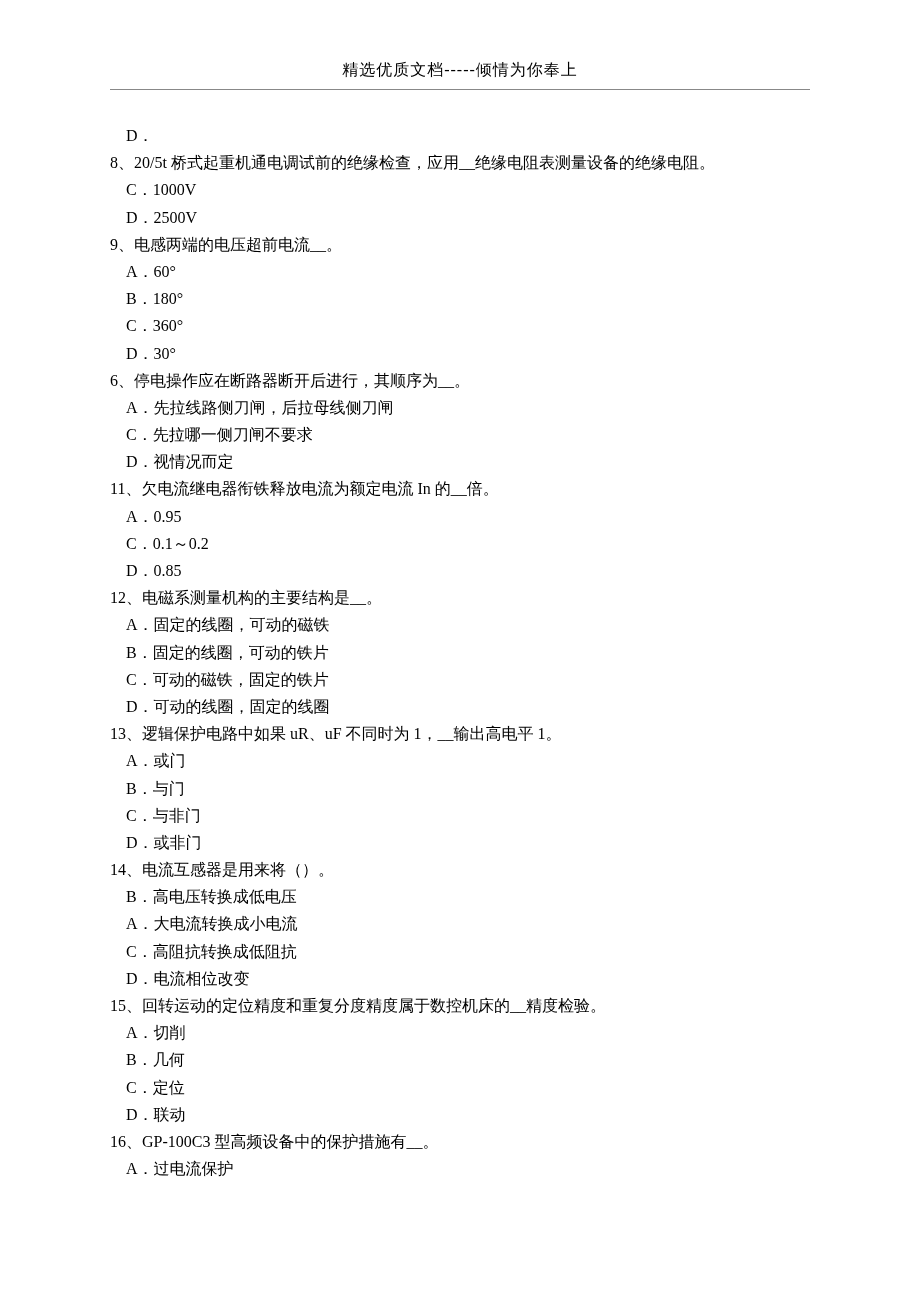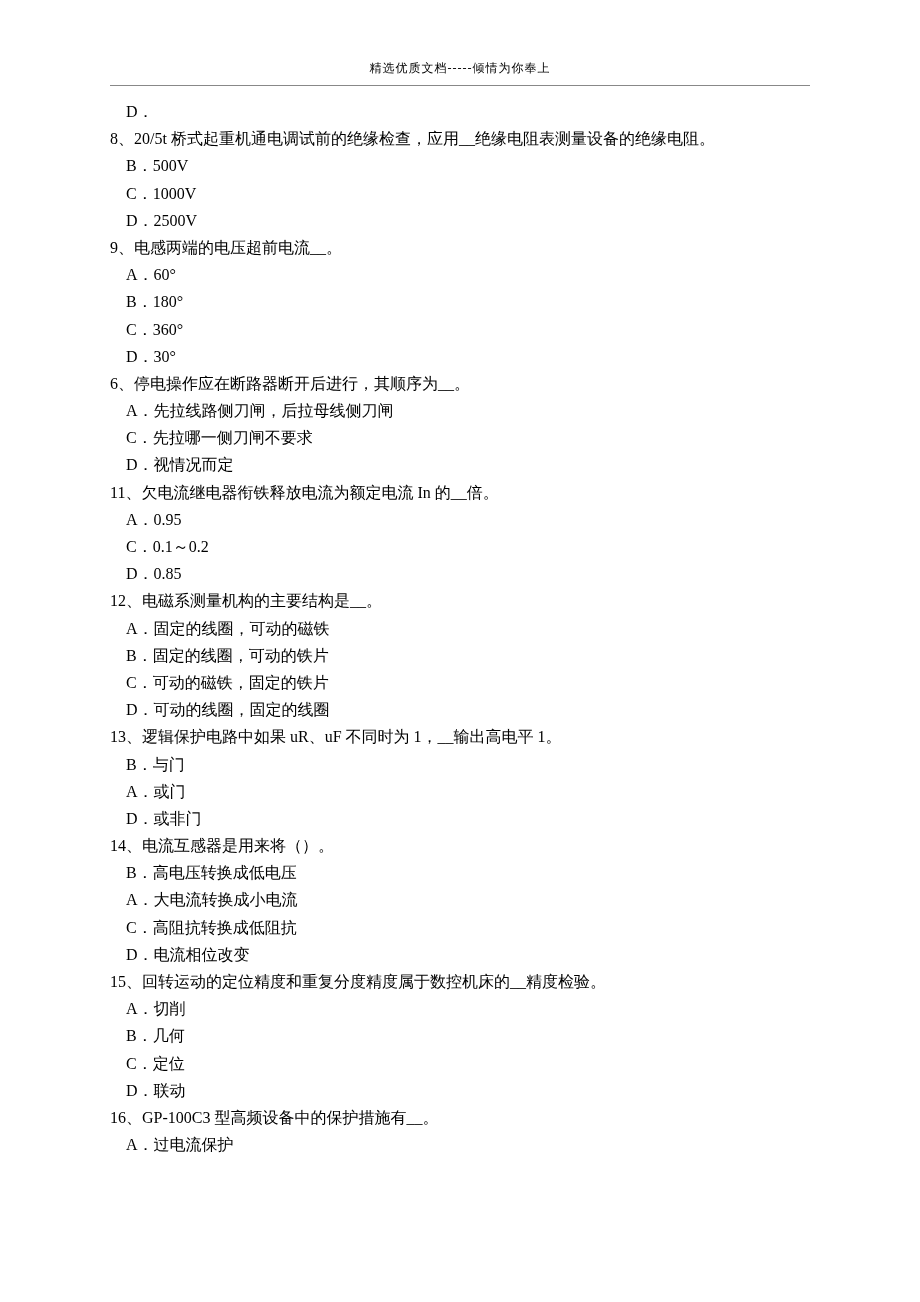--- a/index.html
+++ b/index.html
@@ -9,26 +9,26 @@
     font-family: "SimSun", "宋体", serif;
     width: 920px;
   }
   .page {
     width: 920px;
     padding: 60px 110px 40px 110px;
     box-sizing: border-box;
   }
   .header {
     text-align: center;
-    font-size: 12px;
+    font-size: 16px;
     letter-spacing: 1px;
     color: #000;
     border-bottom: 1px solid #888;
     padding-bottom: 8px;
-    margin-bottom: 12px;
+    margin-bottom: 32px;
   }
   .content {
     font-size: 16px;
     line-height: 1.7;
     color: #000;
   }
   .option {
     padding-left: 16px;
   }
   .question {
@@ -36,21 +36,20 @@
   }
 </style>
 </head>
 <body>
 
 <div class="page">
   <div class="header">精选优质文档-----倾情为你奉上</div>
   <div class="content" id="content">
       <div class="option">D．</div>
       <div class="question">8、20/5t 桥式起重机通电调试前的绝缘检查，应用__绝缘电阻表测量设备的绝缘电阻。</div>
-      <div class="option">B．500V</div>
       <div class="option">C．1000V</div>
       <div class="option">D．2500V</div>
       <div class="question">9、电感两端的电压超前电流__。</div>
       <div class="option">A．60°</div>
       <div class="option">B．180°</div>
       <div class="option">C．360°</div>
       <div class="option">D．30°</div>
       <div class="question">6、停电操作应在断路器断开后进行，其顺序为__。</div>
       <div class="option">A．先拉线路侧刀闸，后拉母线侧刀闸</div>
       <div class="option">C．先拉哪一侧刀闸不要求</div>
@@ -58,22 +57,23 @@
       <div class="question">11、欠电流继电器衔铁释放电流为额定电流 In 的__倍。</div>
       <div class="option">A．0.95</div>
       <div class="option">C．0.1～0.2</div>
       <div class="option">D．0.85</div>
       <div class="question">12、电磁系测量机构的主要结构是__。</div>
       <div class="option">A．固定的线圈，可动的磁铁</div>
       <div class="option">B．固定的线圈，可动的铁片</div>
       <div class="option">C．可动的磁铁，固定的铁片</div>
       <div class="option">D．可动的线圈，固定的线圈</div>
       <div class="question">13、逻辑保护电路中如果 uR、uF 不同时为 1，__输出高电平 1。</div>
+      <div class="option">A．或门</div>
       <div class="option">B．与门</div>
-      <div class="option">A．或门</div>
+      <div class="option">C．与非门</div>
       <div class="option">D．或非门</div>
       <div class="question">14、电流互感器是用来将（）。</div>
       <div class="option">B．高电压转换成低电压</div>
       <div class="option">A．大电流转换成小电流</div>
       <div class="option">C．高阻抗转换成低阻抗</div>
       <div class="option">D．电流相位改变</div>
       <div class="question">15、回转运动的定位精度和重复分度精度属于数控机床的__精度检验。</div>
       <div class="option">A．切削</div>
       <div class="option">B．几何</div>
       <div class="option">C．定位</div>

